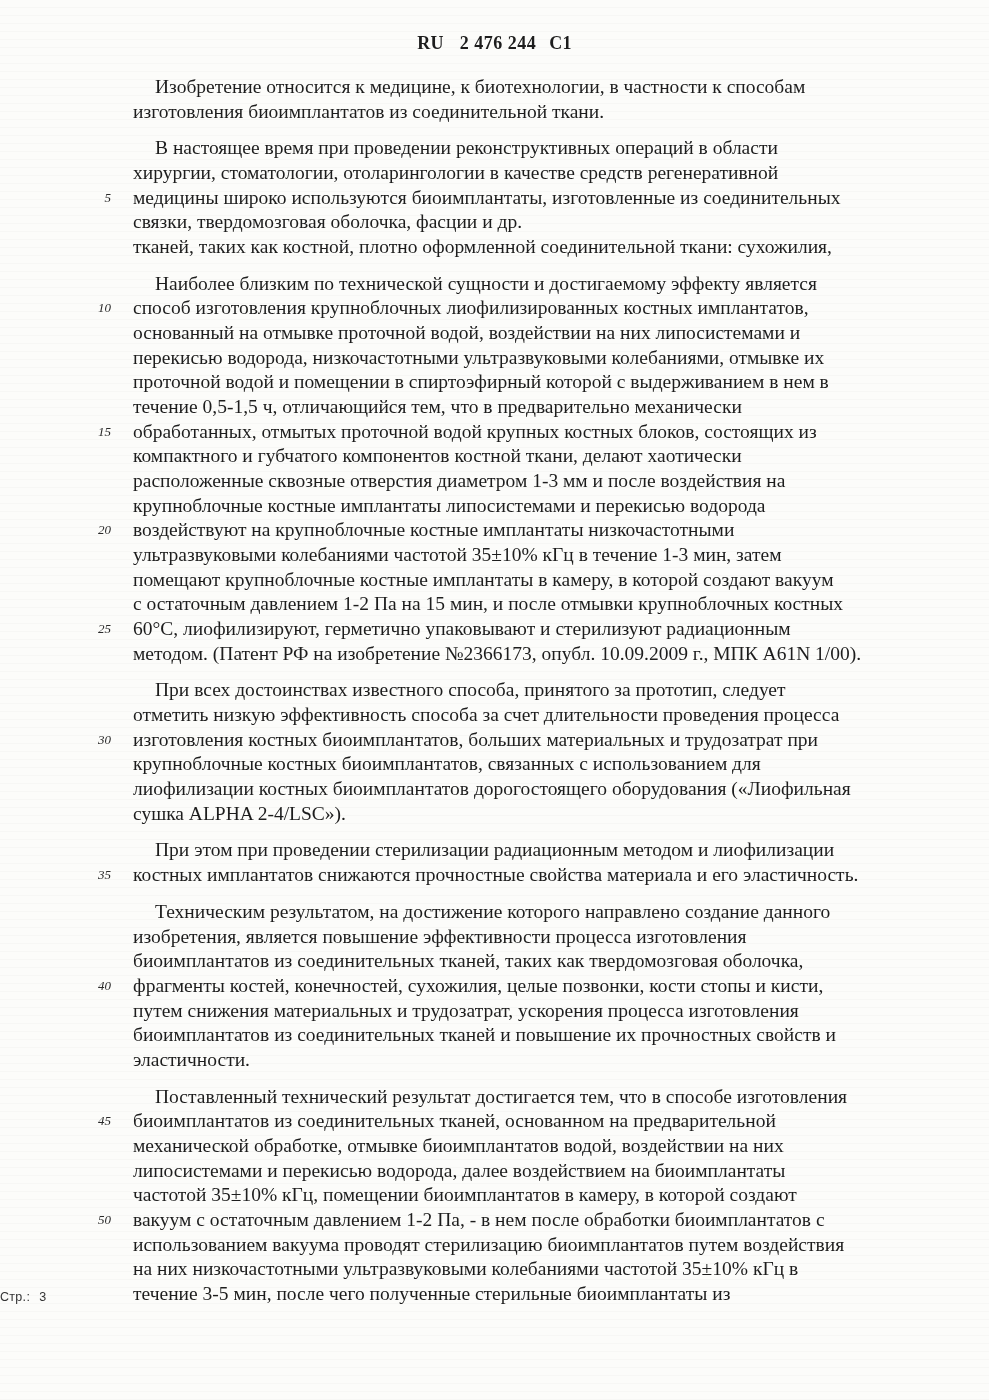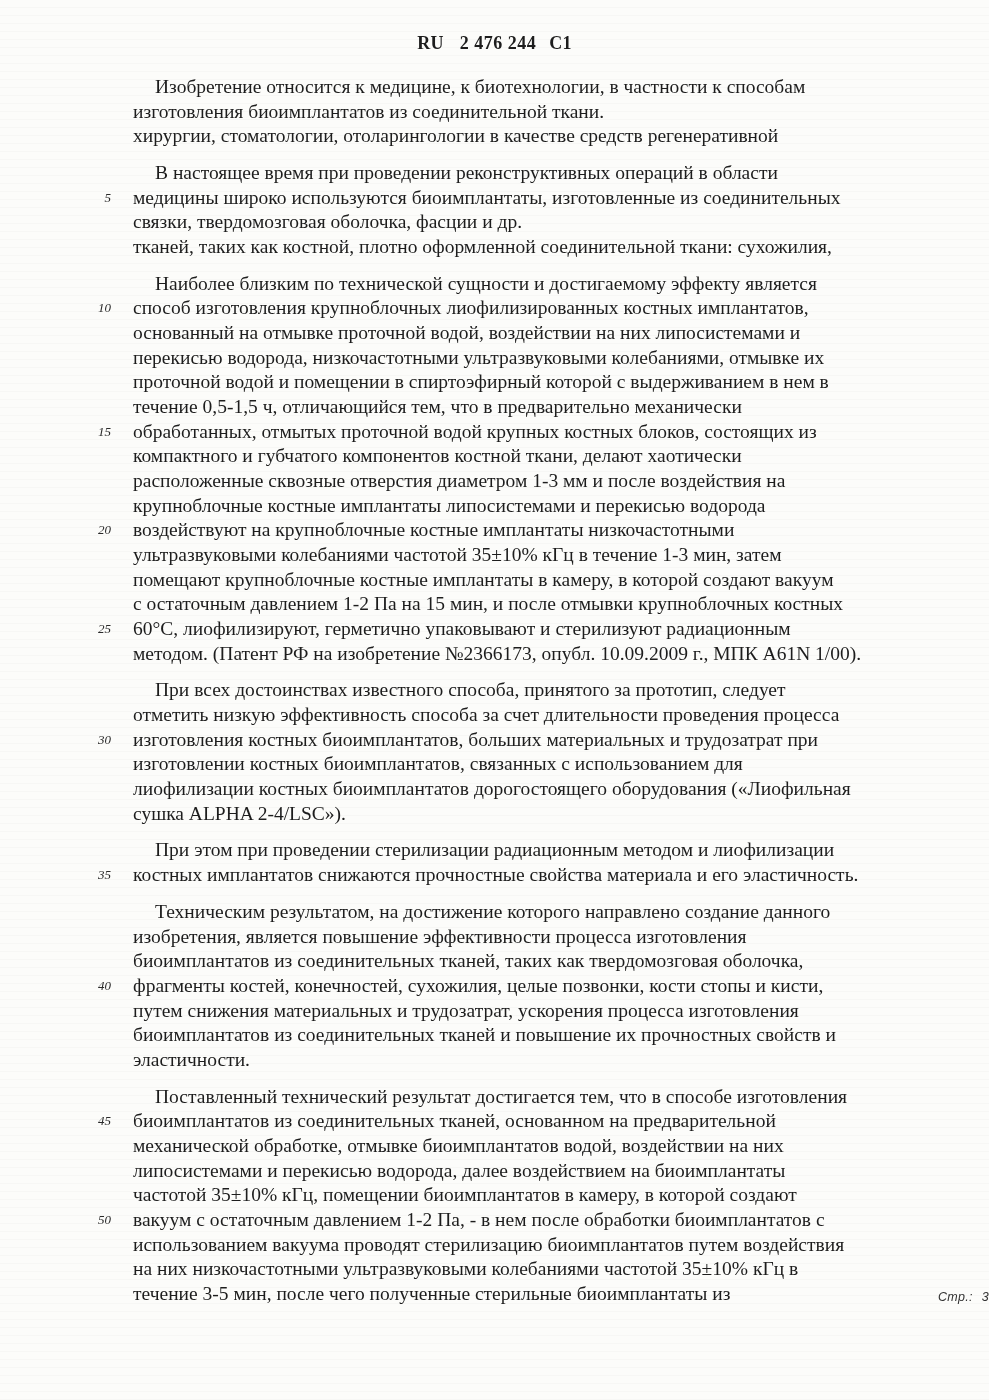--- a/index.html
+++ b/index.html
@@ -37,42 +37,41 @@
   .line.indent { text-indent:22px;margin-top:12px; }
   .linenum {
     position:absolute; left:-46px; top:5px; width:24px;
     text-align:right;
     font-style:italic; font-size:13px; line-height:1;
     color:#2a2a2a;
     text-indent:0;
   }
   .doc-footer {
     position:absolute; top:1290px; left:0; width:100%;
-    text-align:right;
+    text-align:left;
     font-family:"Liberation Sans", sans-serif;
     font-size:12.5px; color:#333333;
     letter-spacing:0.3px;
-    font-style:italic;
   }
   .doc-footer .page-number { margin-left:9px; }
 </style>
 </head>
 <body>
 
 <div class="page">
 
   <div class="doc-header">
     <span class="hdr-country">RU</span><span class="hdr-number">2 476 244</span><span class="hdr-kind">C1</span>
   </div>
 
   <div class="body-block">
       <div class="line indent"><span class="linetext">Изобретение относится к медицине, к биотехнологии, в частности к способам</span></div>
       <div class="line"><span class="linetext">изготовления биоимплантатов из соединительной ткани.</span></div>
+      <div class="line indent"><span class="linetext">В настоящее время при проведении реконструктивных операций в области</span></div>
       <div class="line"><span class="linetext">хирургии, стоматологии, отоларингологии в качестве средств регенеративной</span></div>
-      <div class="line indent"><span class="linetext">В настоящее время при проведении реконструктивных операций в области</span></div>
       <div class="line"><span class="linenum">5</span><span class="linetext">медицины широко используются биоимплантаты, изготовленные из соединительных</span></div>
       <div class="line"><span class="linetext">связки, твердомозговая оболочка, фасции и др.</span></div>
       <div class="line"><span class="linetext">тканей, таких как костной, плотно оформленной соединительной ткани: сухожилия,</span></div>
       <div class="line indent"><span class="linetext">Наиболее близким по технической сущности и достигаемому эффекту является</span></div>
       <div class="line"><span class="linenum">10</span><span class="linetext">способ изготовления крупноблочных лиофилизированных костных имплантатов,</span></div>
       <div class="line"><span class="linetext">основанный на отмывке проточной водой, воздействии на них липосистемами и</span></div>
       <div class="line"><span class="linetext">перекисью водорода, низкочастотными ультразвуковыми колебаниями, отмывке их</span></div>
       <div class="line"><span class="linetext">проточной водой и помещении в спиртоэфирный которой с выдерживанием в нем в</span></div>
       <div class="line"><span class="linetext">течение 0,5-1,5 ч, отличающийся тем, что в предварительно механически</span></div>
       <div class="line"><span class="linenum">15</span><span class="linetext">обработанных, отмытых проточной водой крупных костных блоков, состоящих из</span></div>
@@ -81,21 +80,21 @@
       <div class="line"><span class="linetext">крупноблочные костные имплантаты липосистемами и перекисью водорода</span></div>
       <div class="line"><span class="linenum">20</span><span class="linetext">воздействуют на крупноблочные костные имплантаты низкочастотными</span></div>
       <div class="line"><span class="linetext">ультразвуковыми колебаниями частотой 35±10% кГц в течение 1-3 мин, затем</span></div>
       <div class="line"><span class="linetext">помещают крупноблочные костные имплантаты в камеру, в которой создают вакуум</span></div>
       <div class="line"><span class="linetext">с остаточным давлением 1-2 Па на 15 мин, и после отмывки крупноблочных костных</span></div>
       <div class="line"><span class="linenum">25</span><span class="linetext">60°С, лиофилизируют, герметично упаковывают и стерилизуют радиационным</span></div>
       <div class="line"><span class="linetext">методом. (Патент РФ на изобретение №2366173, опубл. 10.09.2009 г., МПК A61N 1/00).</span></div>
       <div class="line indent"><span class="linetext">При всех достоинствах известного способа, принятого за прототип, следует</span></div>
       <div class="line"><span class="linetext">отметить низкую эффективность способа за счет длительности проведения процесса</span></div>
       <div class="line"><span class="linenum">30</span><span class="linetext">изготовления костных биоимплантатов, больших материальных и трудозатрат при</span></div>
-      <div class="line"><span class="linetext">изготовлении костных биоимплантатов, связанных с использованием для</span></div>
+      <div class="line"><span class="linetext">крупноблочные костных биоимплантатов, связанных с использованием для</span></div>
       <div class="line"><span class="linetext">лиофилизации костных биоимплантатов дорогостоящего оборудования («Лиофильная</span></div>
       <div class="line"><span class="linetext">сушка ALPHA 2-4/LSC»).</span></div>
       <div class="line indent"><span class="linetext">При этом при проведении стерилизации радиационным методом и лиофилизации</span></div>
       <div class="line"><span class="linenum">35</span><span class="linetext">костных имплантатов снижаются прочностные свойства материала и его эластичность.</span></div>
       <div class="line indent"><span class="linetext">Техническим результатом, на достижение которого направлено создание данного</span></div>
       <div class="line"><span class="linetext">изобретения, является повышение эффективности процесса изготовления</span></div>
       <div class="line"><span class="linetext">биоимплантатов из соединительных тканей, таких как твердомозговая оболочка,</span></div>
       <div class="line"><span class="linenum">40</span><span class="linetext">фрагменты костей, конечностей, сухожилия, целые позвонки, кости стопы и кисти,</span></div>
       <div class="line"><span class="linetext">путем снижения материальных и трудозатрат, ускорения процесса изготовления</span></div>
       <div class="line"><span class="linetext">биоимплантатов из соединительных тканей и повышение их прочностных свойств и</span></div>

